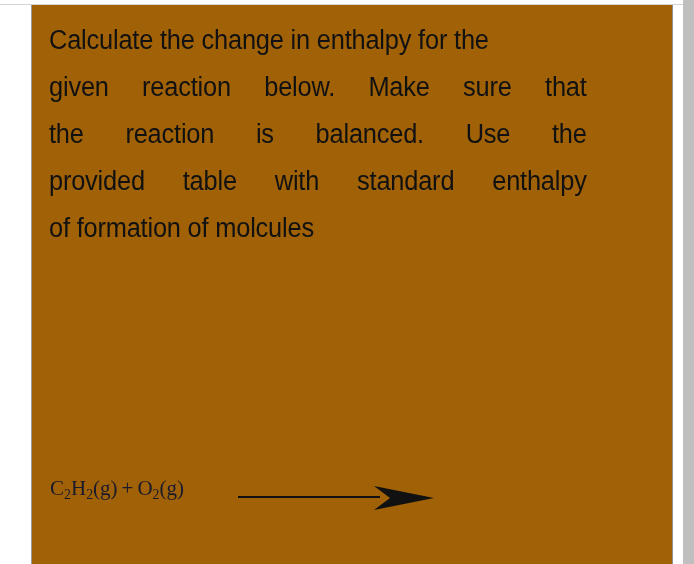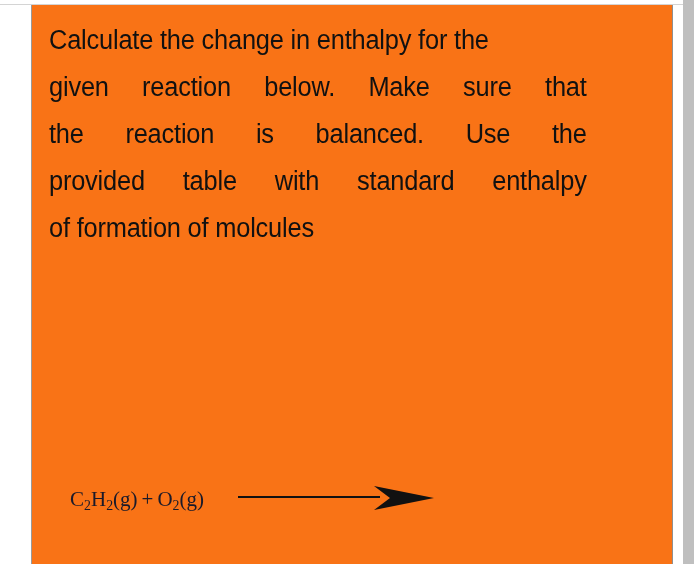--- a/index.html
+++ b/index.html
@@ -86,21 +86,21 @@
     background: #ffffff;
   }
 
   
   .content {
     position: absolute;
     left: 32px;
     top: 5px;
     width: 640px;
     height: 559px;
-    background: #f97316;
+    background: #a16207;
   }
 
   .prompt {
     position: absolute;
     left: 17px;
     top: 12px;
     width: 572px;
     text-align: justify;
     text-align-last: left;
     font-family: "Liberation Sans", sans-serif;
@@ -134,21 +134,21 @@
   }
 
   .eq-term {
     position: absolute;
     font-family: "Liberation Serif", serif;
     font-size: 21px;
     color: #1a1a2a;
     white-space: nowrap;
     line-height: 1;
   }
-  .eq-reactants { left: 18px; top: 24px; margin-left: 20px; }
+  .eq-reactants { left: 18px; top: 13px; }
   .eq-products  { left: 408px; top: 13px; }
 
   .eq-term sub {
     font-size: 0.66em;
     vertical-align: -0.28em;
     line-height: 0;
   }
   .eq-plus {
     padding: 0 4px;
   }

